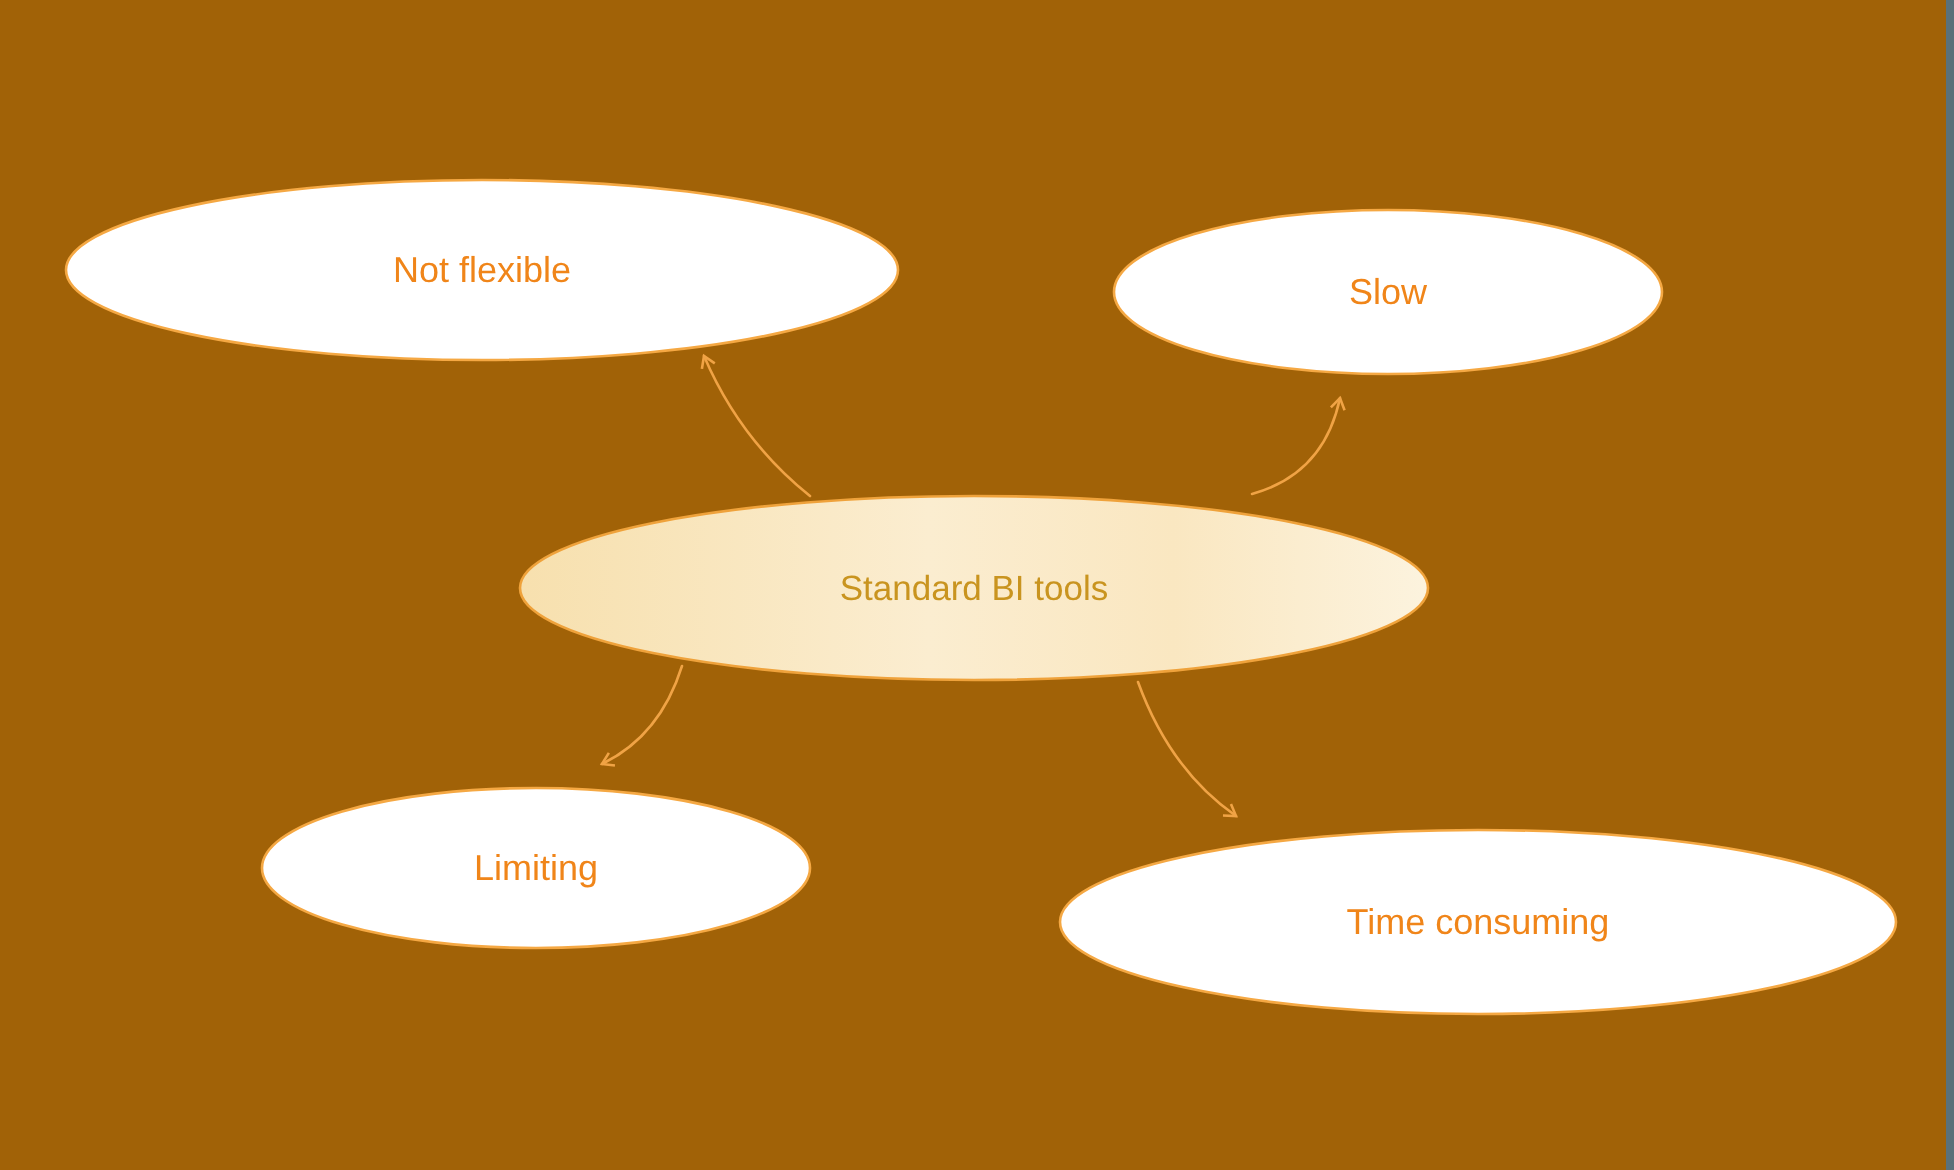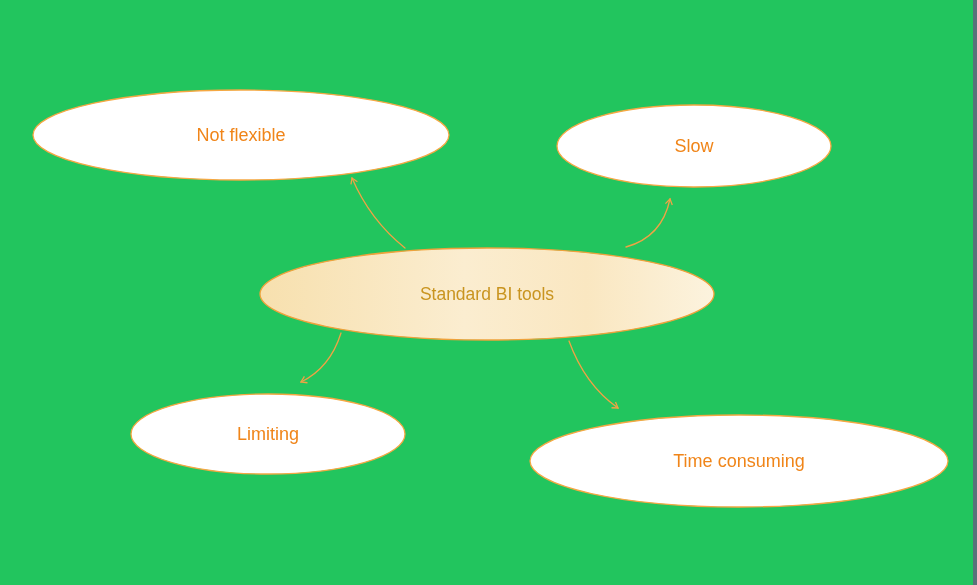--- a/index.html
+++ b/index.html
@@ -10,21 +10,21 @@
   body {
     width: 977px;
     height: 585px;
     overflow: hidden;
     font-family: "Liberation Sans", sans-serif;
   }
   .canvas-wrap {
     position: relative;
     width: 977px;
     height: 585px;
-    background: #22c55e;
+    background: #a16207;
   }
   svg { display: block; }
   .node-ellipse {
     stroke-width: 1.3;
   }
   .center-ellipse {
     stroke-width: 1.3;
   }
   .edge {
     fill: none;

